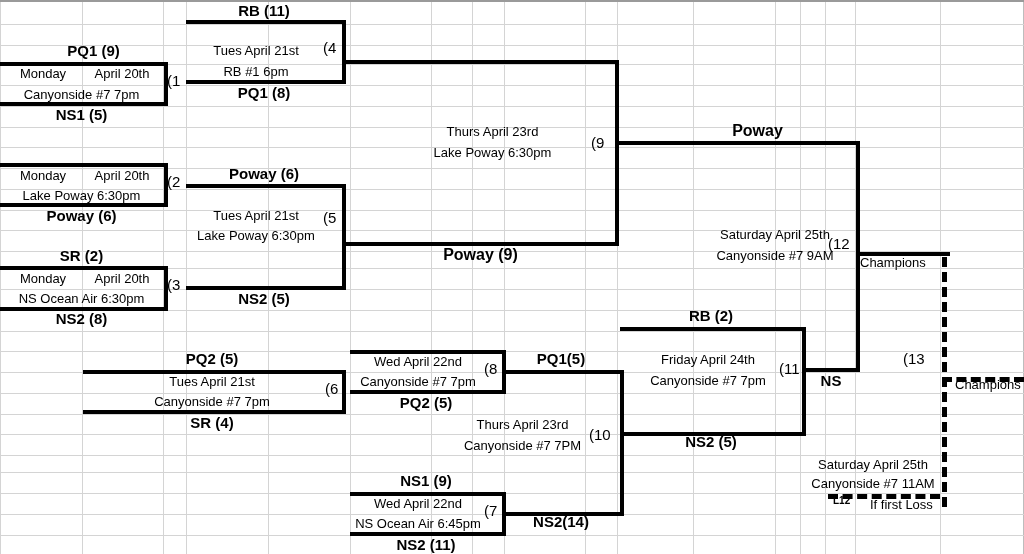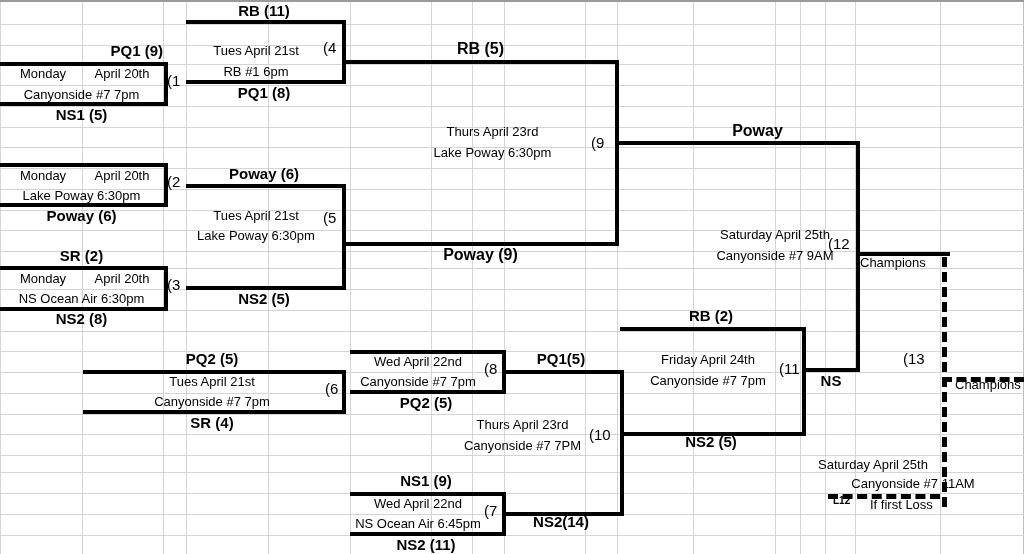--- a/index.html
+++ b/index.html
@@ -82,21 +82,21 @@
   <div class="gridline-h" style="top:432px"></div>
   <div class="gridline-h" style="top:453px"></div>
   <div class="gridline-h" style="top:470px"></div>
   <div class="gridline-h" style="top:491px"></div>
   <div class="gridline-h" style="top:512px"></div>
   <div class="gridline-h" style="top:533px"></div>
 
   <div class="hbar" style="left:0px;top:60px;width:168px;"></div>
   <div class="hbar" style="left:0px;top:100px;width:168px;"></div>
   <div class="vbar" style="left:164px;top:60px;height:44px;"></div>
-  <div class="lbl team" style="left:0px;top:40px;width:163px;text-align:right;">PQ1 (9)</div>
+  <div class="lbl team" style="left:12px;top:40px;width:163px;">PQ1 (9)</div>
   <div class="lbl info ctr" style="left:4px;top:64px;width:78px;">Monday</div>
   <div class="lbl info ctr" style="left:82px;top:64px;width:80px;">April 20th</div>
   <div class="lbl info ctr" style="left:0px;top:85px;width:163px;">Canyonside #7  7pm</div>
   <div class="lbl team" style="left:0px;top:104px;width:163px;">NS1 (5)</div>
   <div class="lbl gnum" style="left:167px;top:70px;">(1</div>
 
   <div class="hbar" style="left:0px;top:161px;width:168px;"></div>
   <div class="hbar" style="left:0px;top:201px;width:168px;"></div>
   <div class="vbar" style="left:164px;top:161px;height:44px;"></div>
   <div class="lbl info ctr" style="left:4px;top:166px;width:78px;">Monday</div>
@@ -155,21 +155,20 @@
   <div class="hbar" style="left:350px;top:388px;width:156px;"></div>
   <div class="vbar" style="left:502px;top:348px;height:44px;"></div>
   <div class="lbl info ctr" style="left:350px;top:352px;width:136px;">Wed  April 22nd</div>
   <div class="lbl info ctr" style="left:350px;top:372px;width:136px;">Canyonside #7  7pm</div>
   <div class="lbl team" style="left:350px;top:392px;width:152px;">PQ2 (5)</div>
   <div class="lbl gnum" style="left:484px;top:358px;">(8</div>
 
   <div class="hbar" style="left:346px;top:58px;width:273px;"></div>
   <div class="hbar" style="left:346px;top:240px;width:273px;"></div>
   <div class="vbar" style="left:615px;top:58px;height:186px;"></div>
-  <div class="lbl team big" style="left:346px;top:38px;width:269px;">RB (5)</div>
   <div class="lbl info ctr" style="left:400px;top:122px;width:185px;">Thurs  April 23rd</div>
   <div class="lbl info ctr" style="left:400px;top:143px;width:185px;">Lake Poway   6:30pm</div>
   <div class="lbl team big" style="left:346px;top:244px;width:269px;text-align:center;">Poway (9)</div>
   <div class="lbl gnum" style="left:591px;top:132px;">(9</div>
 
   <div class="hbar" style="left:502px;top:368px;width:122px;"></div>
   <div class="hbar" style="left:502px;top:510px;width:122px;"></div>
   <div class="vbar" style="left:620px;top:368px;height:146px;"></div>
   <div class="lbl team" style="left:502px;top:348px;width:118px;">PQ1(5)</div>
   <div class="lbl info ctr" style="left:430px;top:415px;width:185px;">Thurs  April 23rd</div>
@@ -196,18 +195,18 @@
   <div class="lbl gnum" style="left:828px;top:233px;">(12</div>
 
   <div class="hbar" style="left:856px;top:250px;width:94px;"></div>
   <div class="lbl chmp" style="left:860px;top:253px;">Champions</div>
 
   <div class="vdash" style="left:942px;top:255px;height:250px;"></div>
   <div class="hdash" style="left:942px;top:375px;width:82px;"></div>
   <div class="lbl gnum" style="left:903px;top:348px;">(13</div>
   <div class="lbl chmp" style="left:955px;top:375px;">Champions</div>
   <div class="lbl info ctr" style="left:800px;top:455px;width:146px;">Saturday April 25th</div>
-  <div class="lbl info ctr" style="left:800px;top:474px;width:146px;padding-left:40px;">Canyonside #7 11AM</div>
+  <div class="lbl info ctr" style="left:800px;top:474px;width:146px;">Canyonside #7 11AM</div>
   <div class="hdash" style="left:828px;top:492px;width:112px;"></div>
   <div class="lbl small-b" style="left:833px;top:493px;">L12</div>
   <div class="lbl info" style="left:870px;top:495px;">If first Loss</div>
 
 </div>
 
 </body></html>

